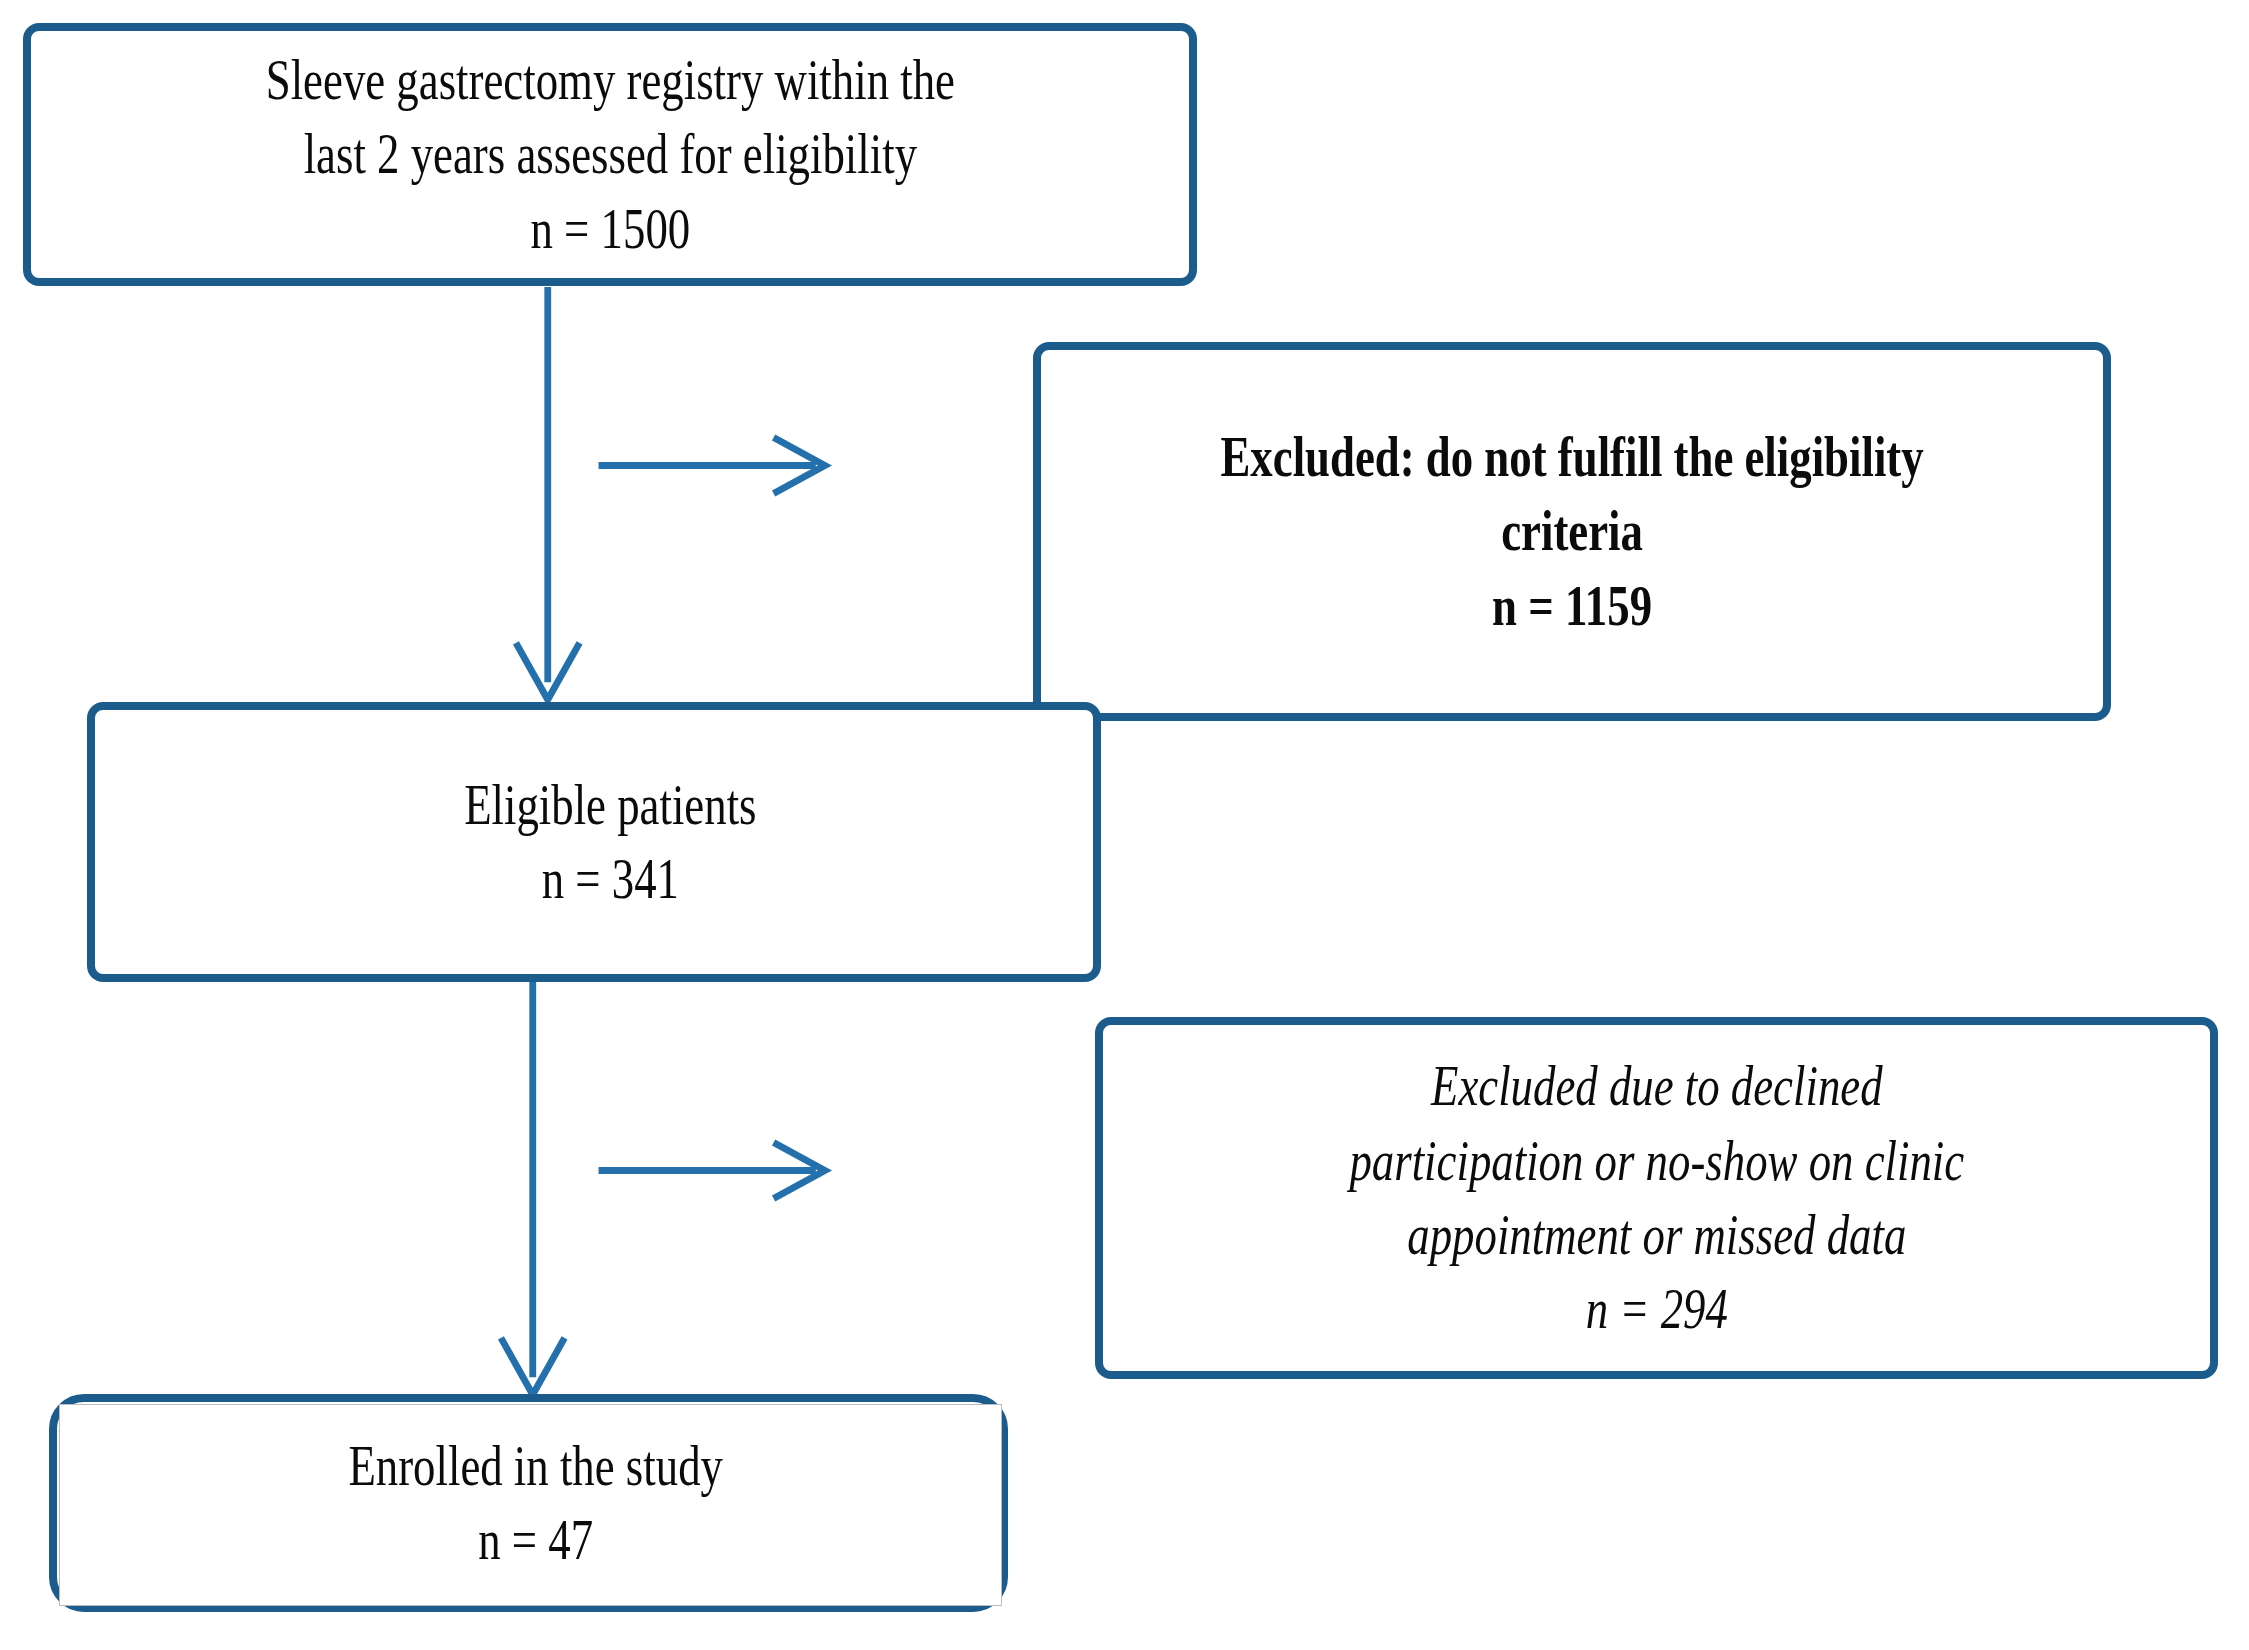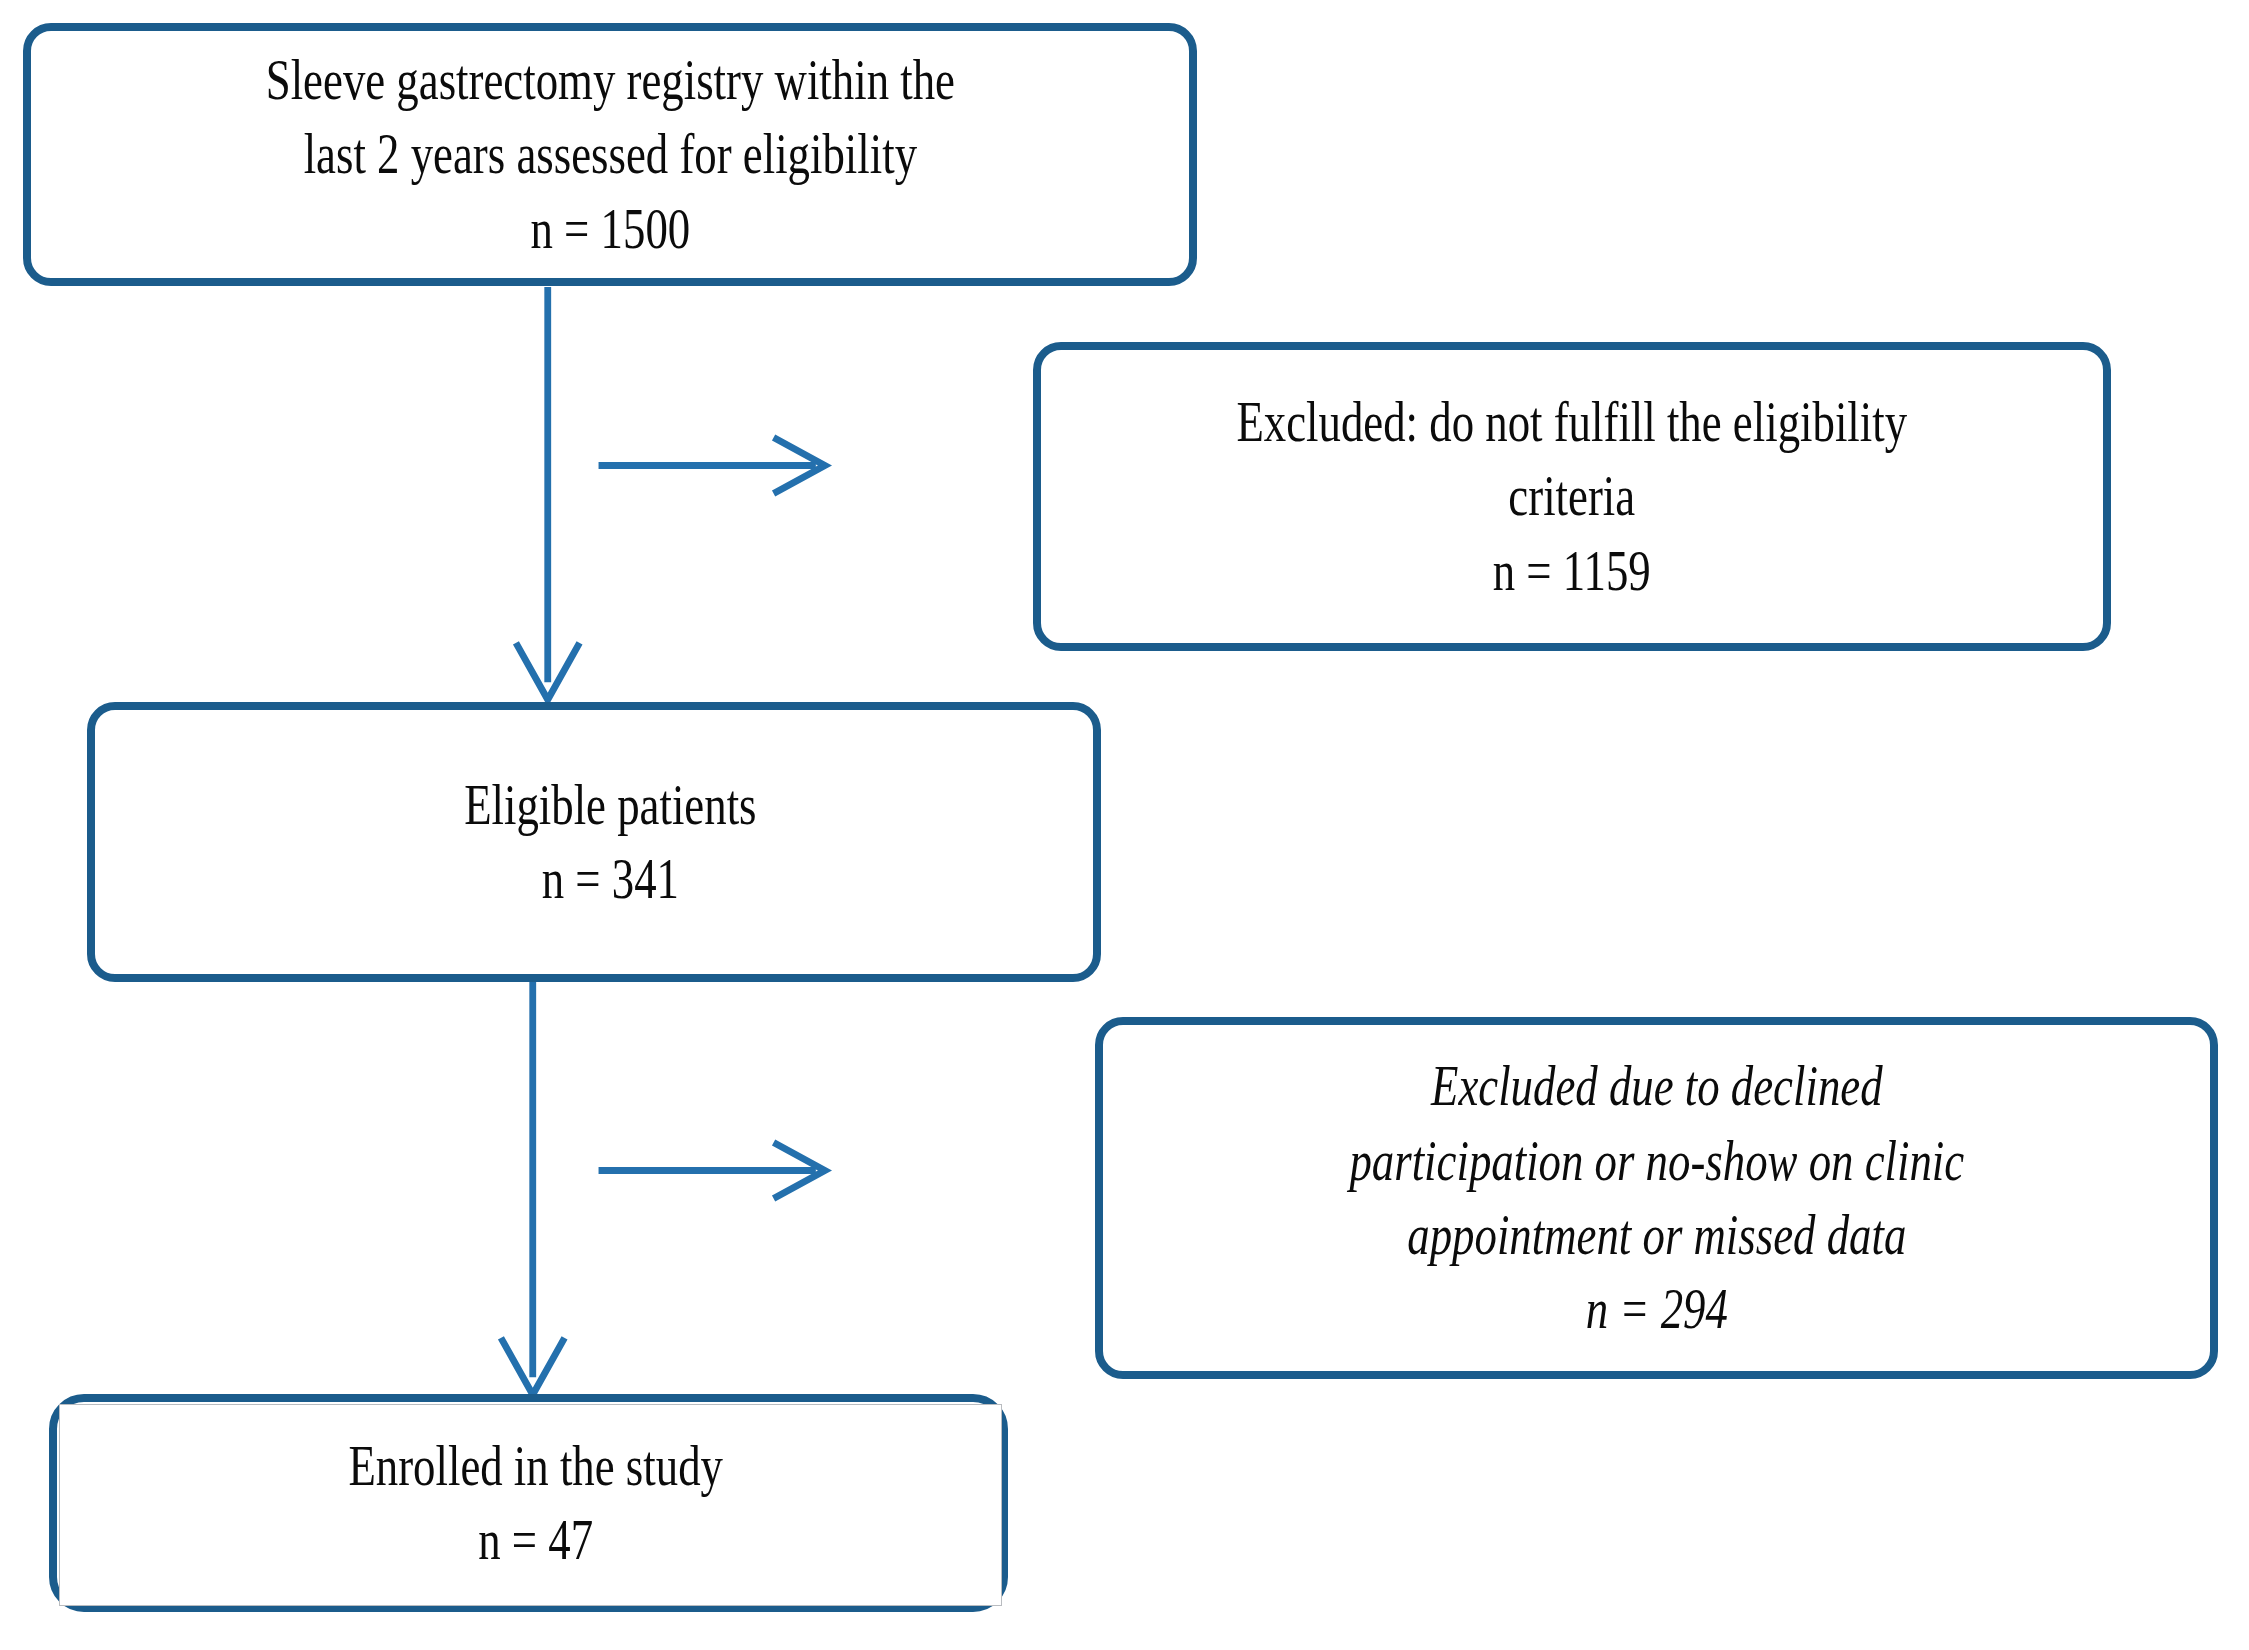--- a/index.html
+++ b/index.html
@@ -15,21 +15,21 @@
     overflow: hidden;
     font-family: "Liberation Serif", "DejaVu Serif", serif;
   }
 
   
   .node {
     position: absolute;
     box-sizing: border-box;
     background: #ffffff;
     border: 8.3px solid #1B5C8C;
-    border-radius: 28px;
+    border-radius: 16px;
     display: flex;
     align-items: center;
     justify-content: center;
   }
   
   .node.squared-inner {
     border-radius: 35px;
     overflow: visible;
   }
   .node.squared-inner::before {
@@ -54,21 +54,21 @@
     font-family: "Liberation Serif", "DejaVu Serif", serif;
     transform: scaleX(0.80);
     transform-origin: center center;
     white-space: pre-line;
     letter-spacing: 0px;
     padding: 0 10.6px;
   }
 
   
   #node-registry       { left: 23px;   top: 23px;   width: 1174px; height: 263px; }
-  #node-excluded-1     { left: 1033px; top: 342px;  width: 1078px; height: 309px; }
+  #node-excluded-1     { left: 1033px; top: 342px;  width: 1078px; height: 379px; font-weight: bold; }
   #node-eligible       { left: 87px;  top: 702px;  width: 1014px; height: 280px; padding-left: 33px; }
   #node-excluded-2     { left: 1095px; top: 1017px; width: 1123px; height: 362px; font-style: italic; }
   #node-enrolled       { left: 49px;   top: 1394px; width: 959px; height: 218px; padding-left: 15px; }
 
   
   .connector { position: absolute; }
   #arrow-registry-to-eligible { left: 484px;  top: 287px;  width: 129px; height: 421px; }
   #arrow-registry-to-excluded { left: 598px;  top: 424px;  width: 235px; height: 83px; }
   #arrow-eligible-to-enrolled { left: 469px;  top: 982px; width: 129px; height: 421px; }
   #arrow-eligible-to-excluded { left: 598px;  top: 1129px; width: 235px; height: 83px; }

